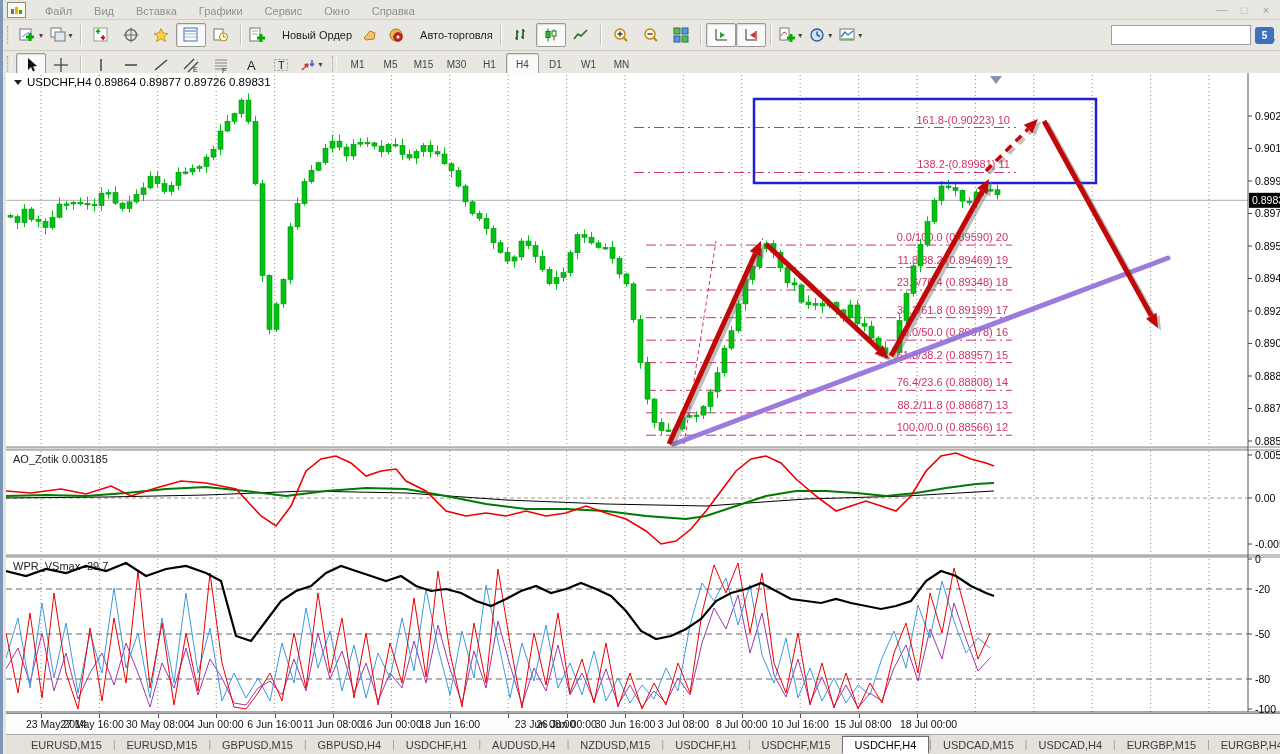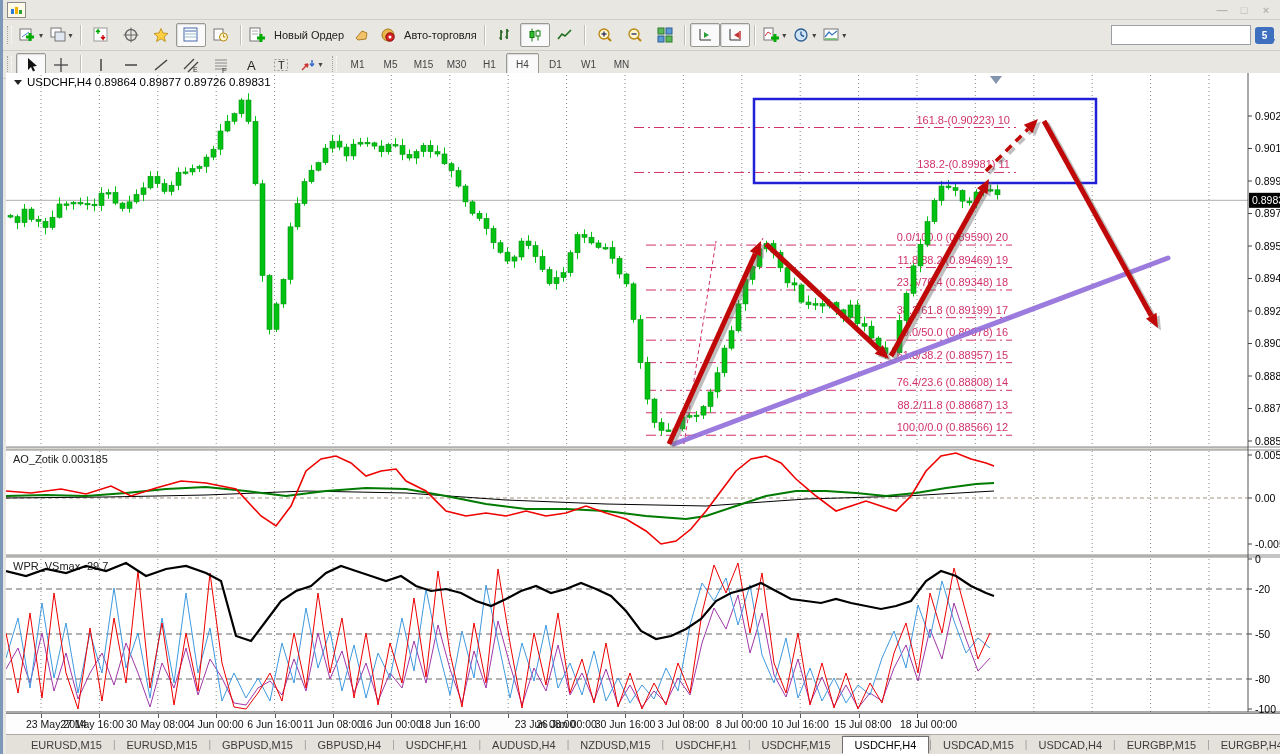--- a/index.html
+++ b/index.html
@@ -11,21 +11,21 @@
   #winbtns{margin-left:auto;display:flex;gap:6px;padding-right:6px;color:#b5b3ae;font-size:11px;font-weight:bold;}
   #winbtns span{width:16px;text-align:center;}
   
   .toolbar{display:flex;align-items:center;background:#e9e7e2;border-bottom:1px solid #cfccc5;padding:1px 2px;}
   #toolbar1{height:28px;}
   #toolbar2{height:25px;}
   .grip{width:3px;height:18px;border-left:1px dotted #a5a29b;border-right:1px dotted #fff;margin:0 4px 0 2px;}
   .tsep{width:1px;height:20px;background:#c2bfb8;border-right:1px solid #fff;margin:0 4px;}
   .tbtn{height:22px;min-width:24px;display:flex;align-items:center;justify-content:center;border:1px solid transparent;border-radius:2px;font-size:11px;color:#333;padding:0 2px;cursor:default;}
   .tbtn.checked{background:#fafafa;border:1px solid #9a9892;box-shadow:inset 1px 1px 1px rgba(0,0,0,.12);}
-  .tbtn .lbl{margin-left:8px;font-size:11px;color:#222;}
+  .tbtn .lbl{margin-left:16px;font-size:11px;color:#222;}
   .caret{font-size:8px;color:#444;margin-left:3px;}
   .tf{font-size:10px;font-weight:normal;color:#444;min-width:27px;}
   #searchwrap{margin-left:auto;display:flex;align-items:center;gap:4px;padding-right:4px;}
   #searchbox{width:138px;height:18px;border:1px solid #9aa0a6;background:#fff;display:flex;align-items:center;}
   #searchbox input{flex:1;border:none;outline:none;height:14px;font-size:11px;padding:0 3px;background:transparent;}
   #community{width:19px;height:17px;background:#3f6fbf;border-radius:3px;color:#fff;font-size:10px;font-weight:bold;display:flex;align-items:center;justify-content:center;}
   
   #timeaxis{position:absolute;left:3px;top:713px;width:1277px;height:21px;background:#fdfdfd;border-top:1px solid #8a8a8a;}
   .tlabel{position:absolute;top:4px;font-size:10.5px;color:#111;transform:translateX(-50%);white-space:nowrap;}
   .tlabel.first{transform:none;}
@@ -42,20 +42,21 @@
 
 <div id="app">
   <div id="menubar">
     <span class="appicon">
       <svg width="13" height="10">
           <rect x="1" y="4" width="3" height="5" fill="#2d7bd6"></rect>
           <rect x="5" y="2" width="3" height="7" fill="#f0b000"></rect>
           <rect x="9" y="5" width="3" height="4" fill="#2d9e3a"></rect>
         </svg>
     </span>
+    <span id="menuitems"><span class="menu-item">Файл</span><span class="menu-item">Вид</span><span class="menu-item">Вставка</span><span class="menu-item">Графики</span><span class="menu-item">Сервис</span><span class="menu-item">Окно</span><span class="menu-item">Справка</span></span>
     <span id="winbtns">
       <span>—</span>
         <span>□</span>
         <span>×</span>
     </span>
   </div>
 
   <div id="toolbar1" class="toolbar">
     <span class="grip"></span>
     <span id="row1btns" style="display:flex;align-items:center;">

